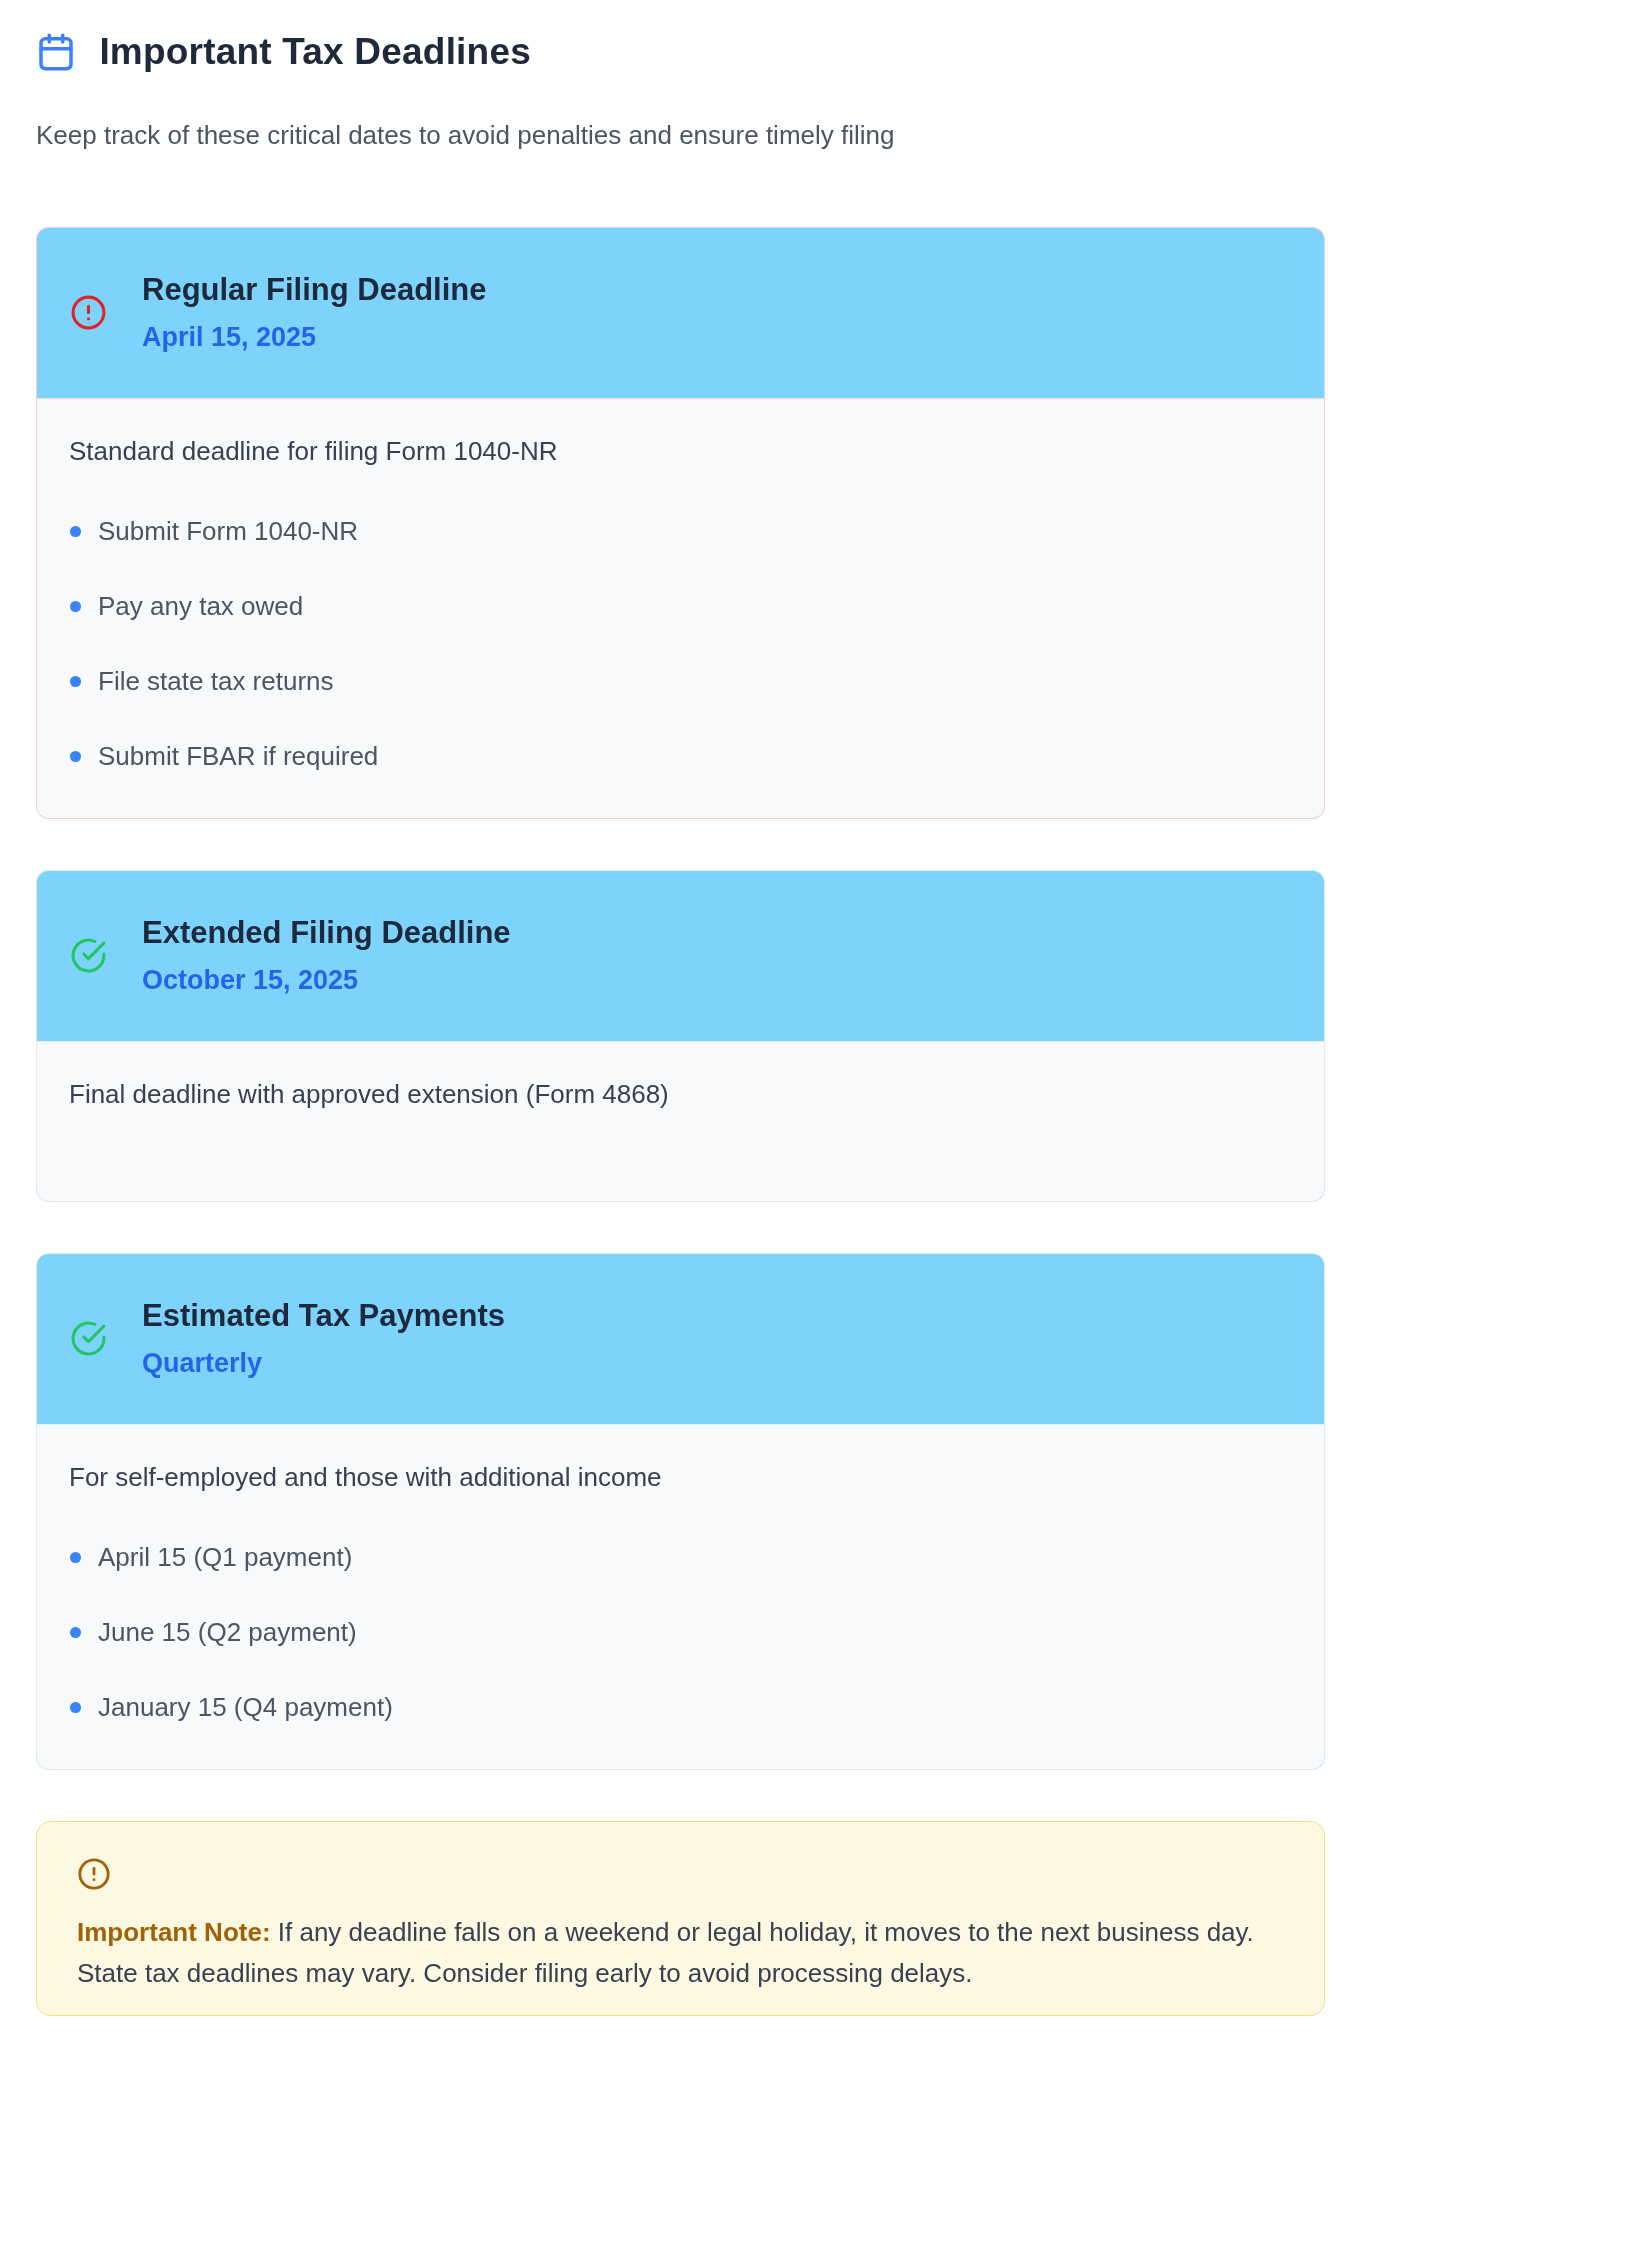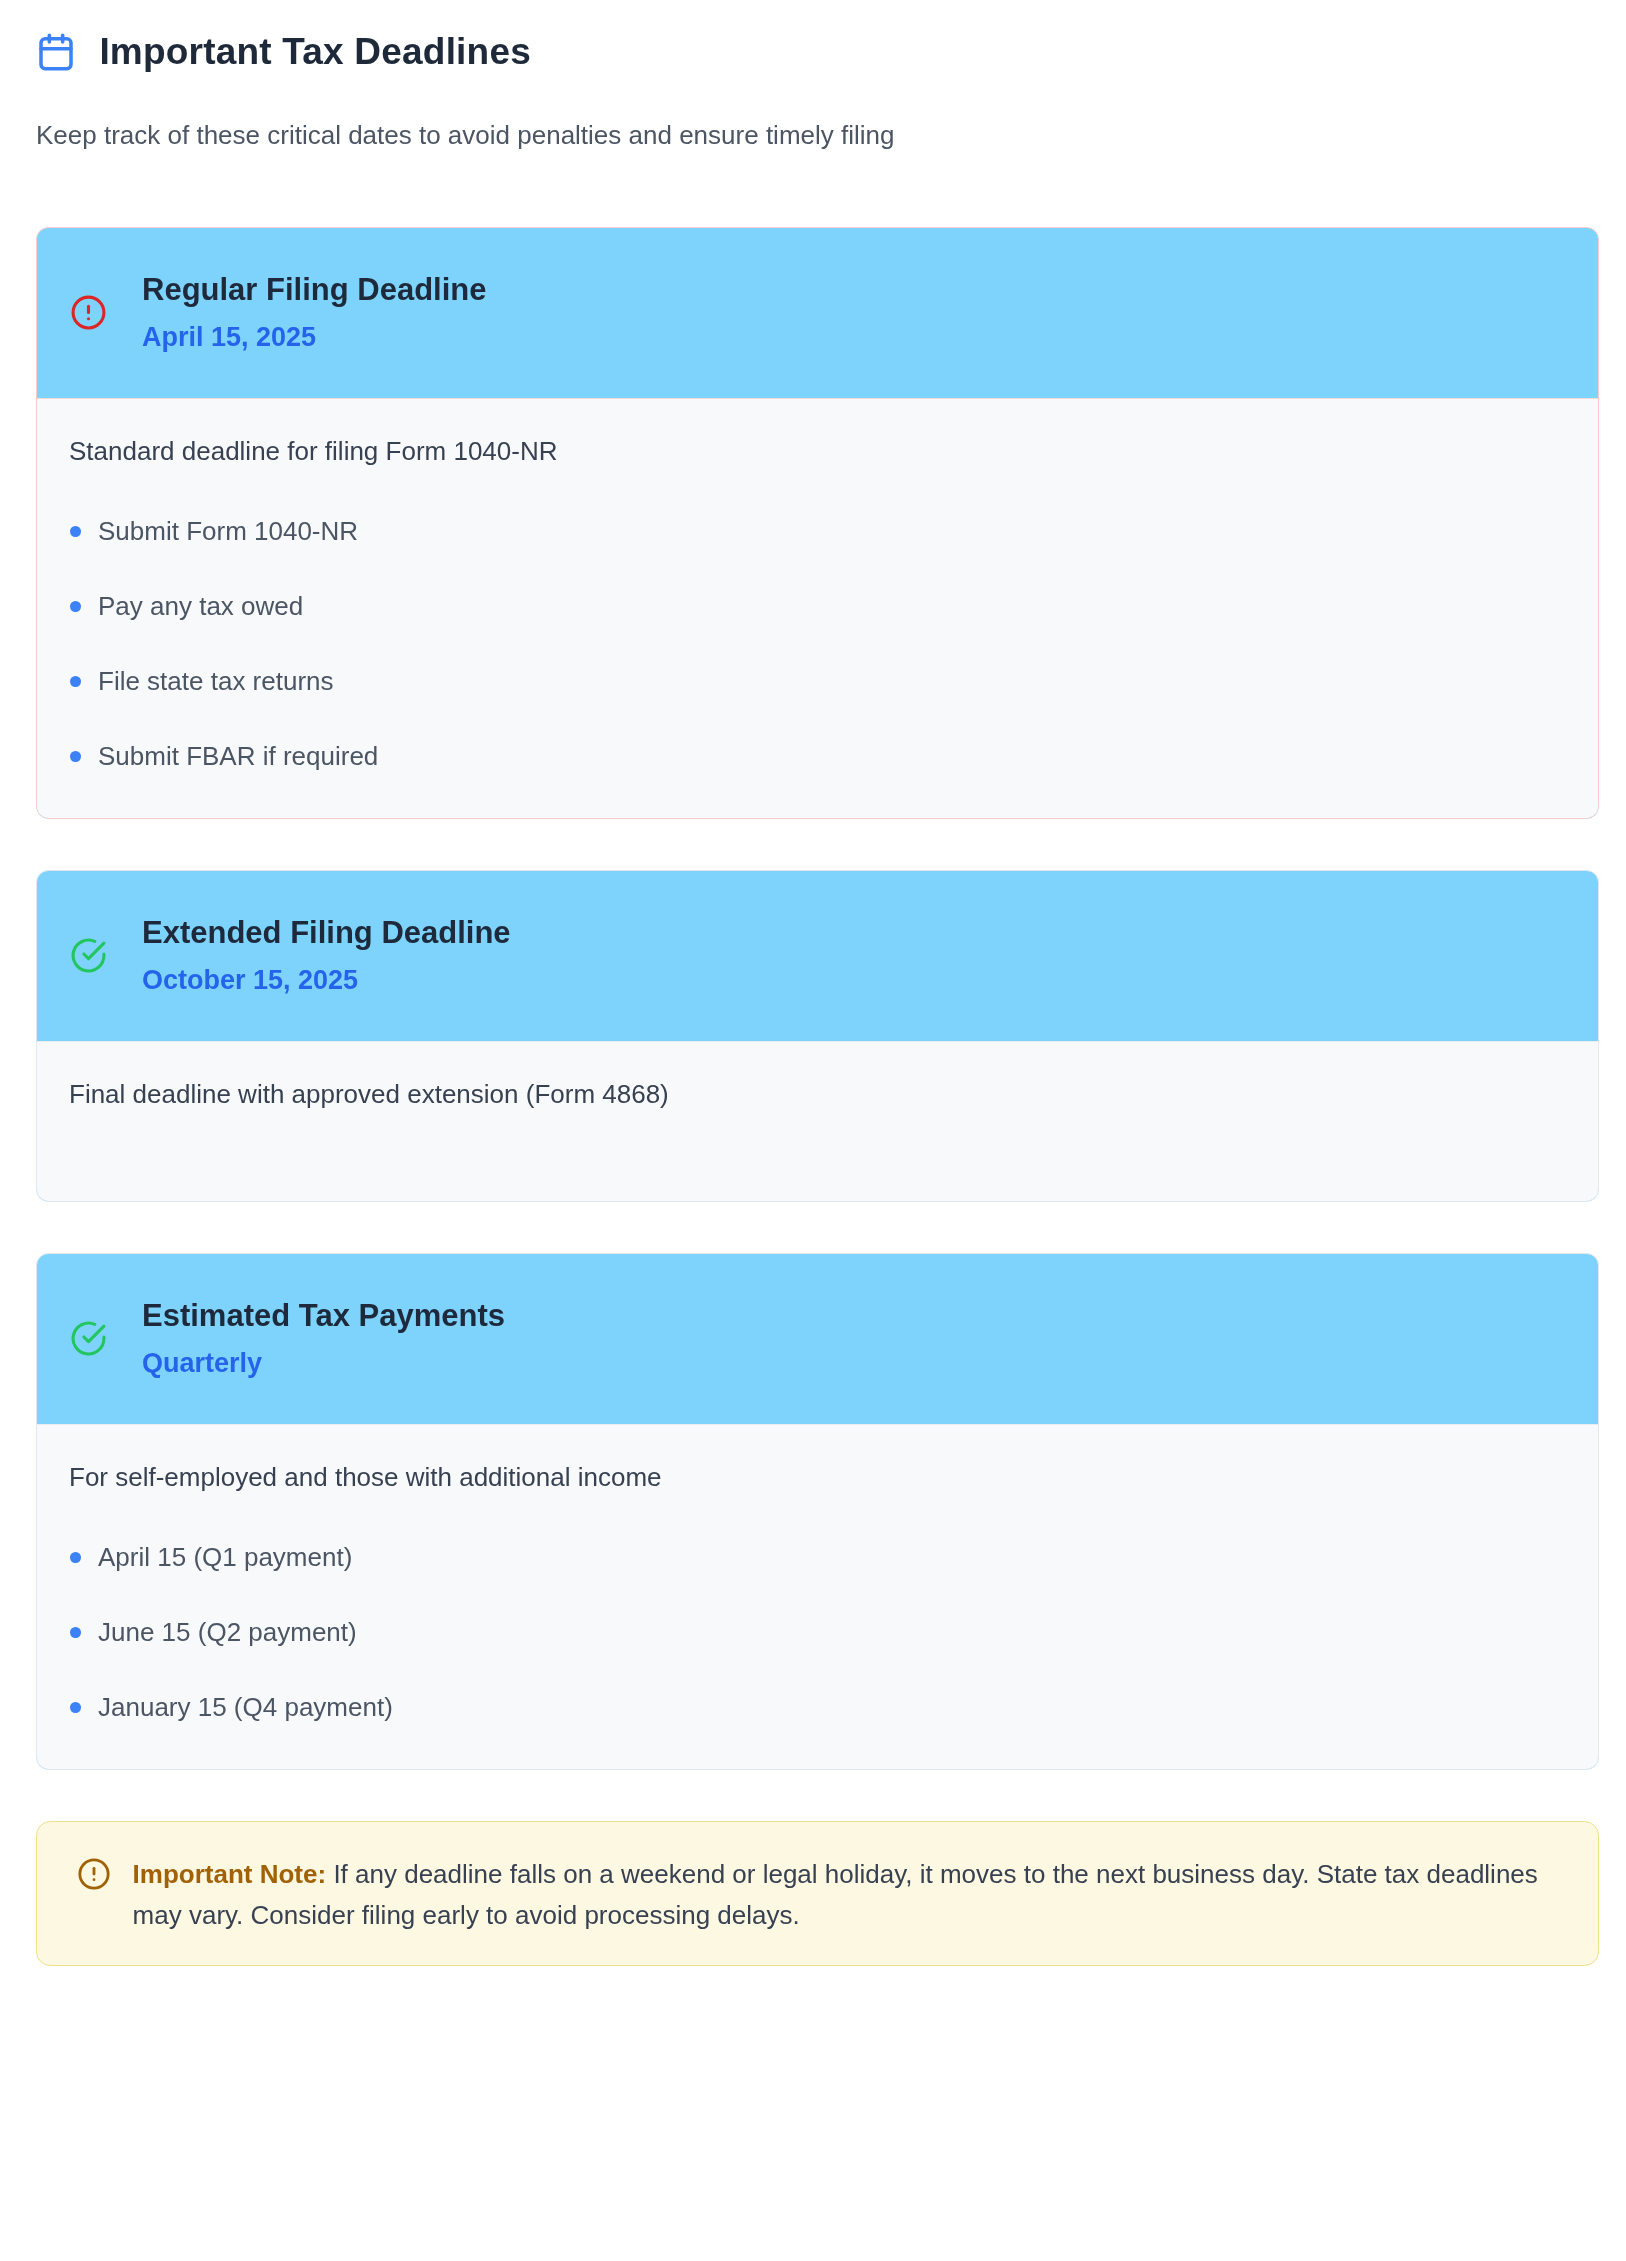--- a/index.html
+++ b/index.html
@@ -5,21 +5,21 @@
   * { box-sizing: border-box; }
   html, body { margin: 0; padding: 0; }
   body {
     width: 1626px;
     min-height: 2261px;
     background: #ffffff;
     font-family: "Liberation Sans", "DejaVu Sans", sans-serif;
     color: #374151;
   }
   .page {
-    width: 1563px;
+    width: 1289px;
     margin-left: 36px;
     padding-top: 31px;
   }
 
   
   .page-header {
     display: flex;
     align-items: center;
     gap: 23.4px;
     margin: 0 0 47px 0;
@@ -101,21 +101,22 @@
   }
 
   
   .note {
     display: flex;
     align-items: flex-start;
     gap: 21.6px;
     background: #fdf8e2;
     border: 1.8px solid #f0e087;
     border-radius: 14.4px;
-    padding: 32px 54px 30px 40px;
+    padding: 32px 54px 22px 40px;
+    flex-direction: column;
   }
   .note-icon svg { display: block; width: 34px; height: 34px; margin-top: 2.7px; flex: none; }
   .note p {
     margin: 0;
     font-size: 26px;
     line-height: 1.55;
     color: #374151;
   }
   .note strong { color: #a16207; font-weight: 700; }
 </style>

